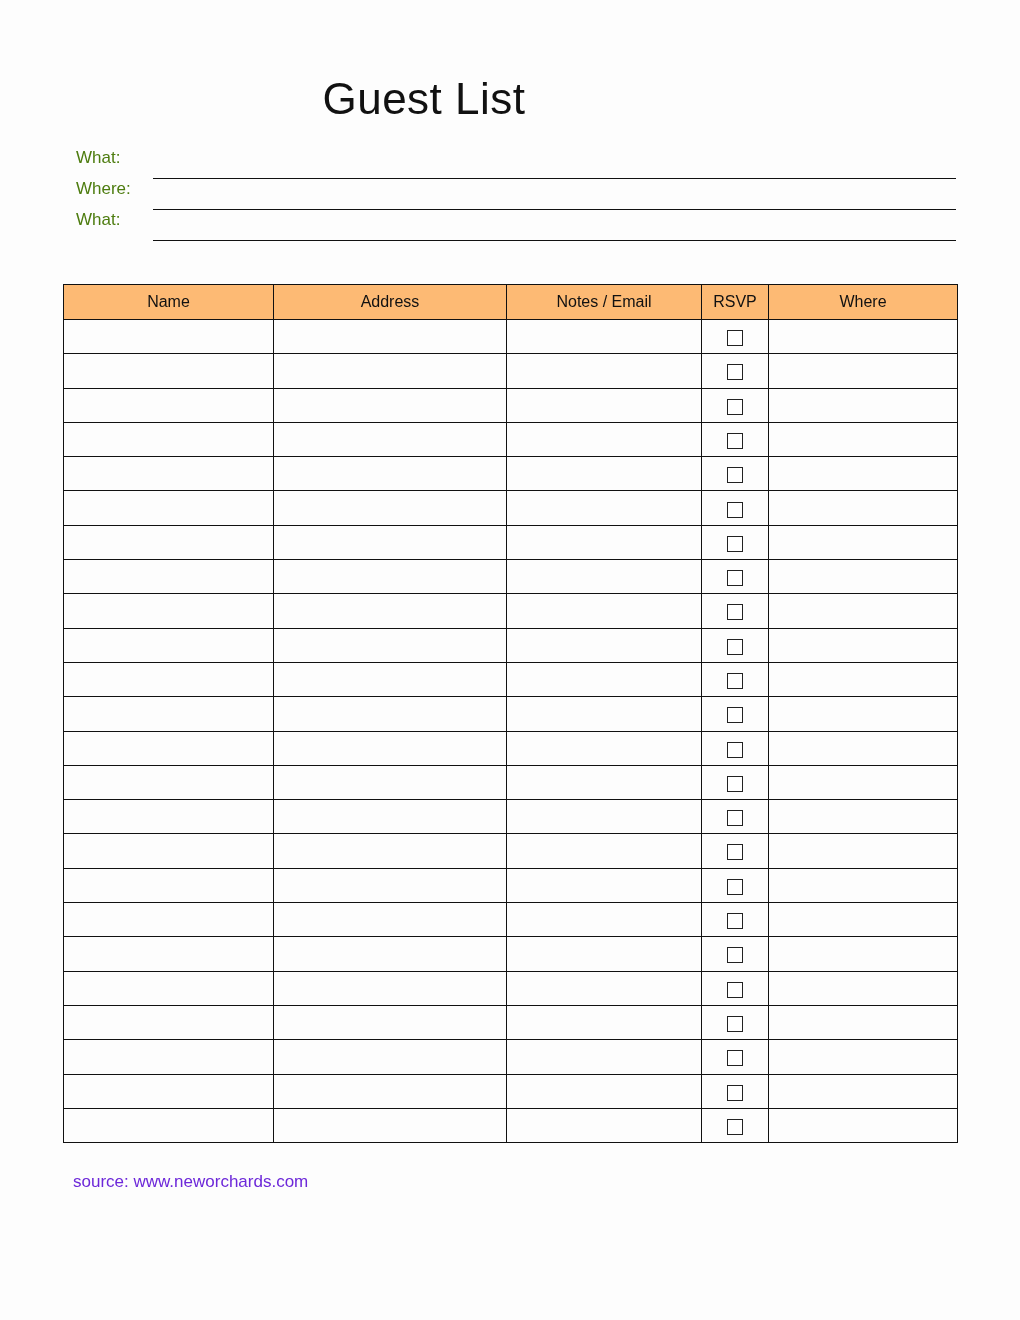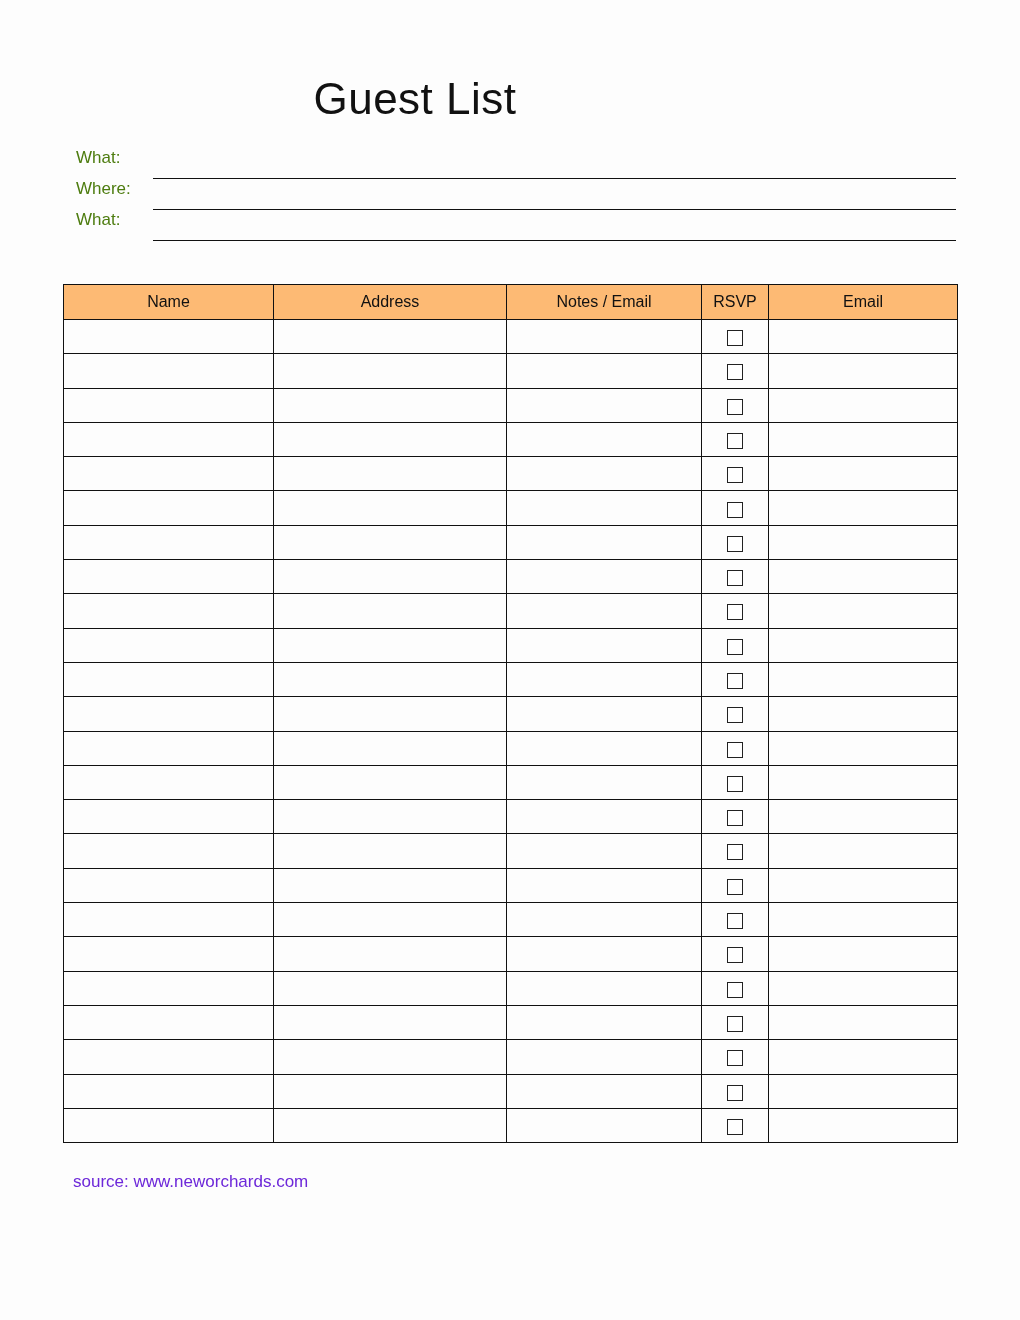--- a/index.html
+++ b/index.html
@@ -5,21 +5,21 @@
   html, body { margin: 0; padding: 0; }
   body {
     width: 1020px; height: 1320px;
     background: #fdfdfd;
     position: relative;
     font-family: "Liberation Sans", "DejaVu Sans", sans-serif;
     color: #111;
     overflow: hidden;
   }
   .title {
-    position: absolute; left: 9px; top: 74px; width: 812px;
+    position: absolute; left: 18px; top: 74px; width: 812px;
     text-align: center; font-size: 44px; font-weight: normal;
     letter-spacing: 0.5px; color: #111;
   }
   .field { position: absolute; left: 73px; width: 883px; height: 31px; }
   .field .label {
     position: absolute; left: 3px; top: 0; font-size: 17px; color: #4d7c0f;
   }
   .field .line {
     position: absolute; left: 80px; right: 0; bottom: 0;
     border-bottom: 1.5px solid #111;
@@ -71,21 +71,21 @@
     <col style="width:195px">
     <col style="width:67px">
     <col style="width:189px">
   </colgroup>
   <thead>
     <tr>
       <th>Name</th>
       <th>Address</th>
       <th>Notes / Email</th>
       <th>RSVP</th>
-      <th>Email</th>
+      <th>Where</th>
     </tr>
   </thead>
   <tbody id="guest-body">
       <tr>
         <td></td>
         <td></td>
         <td></td>
         <td class="rsvp-cell"><span class="checkbox"></span></td>
         <td></td>
       </tr>

